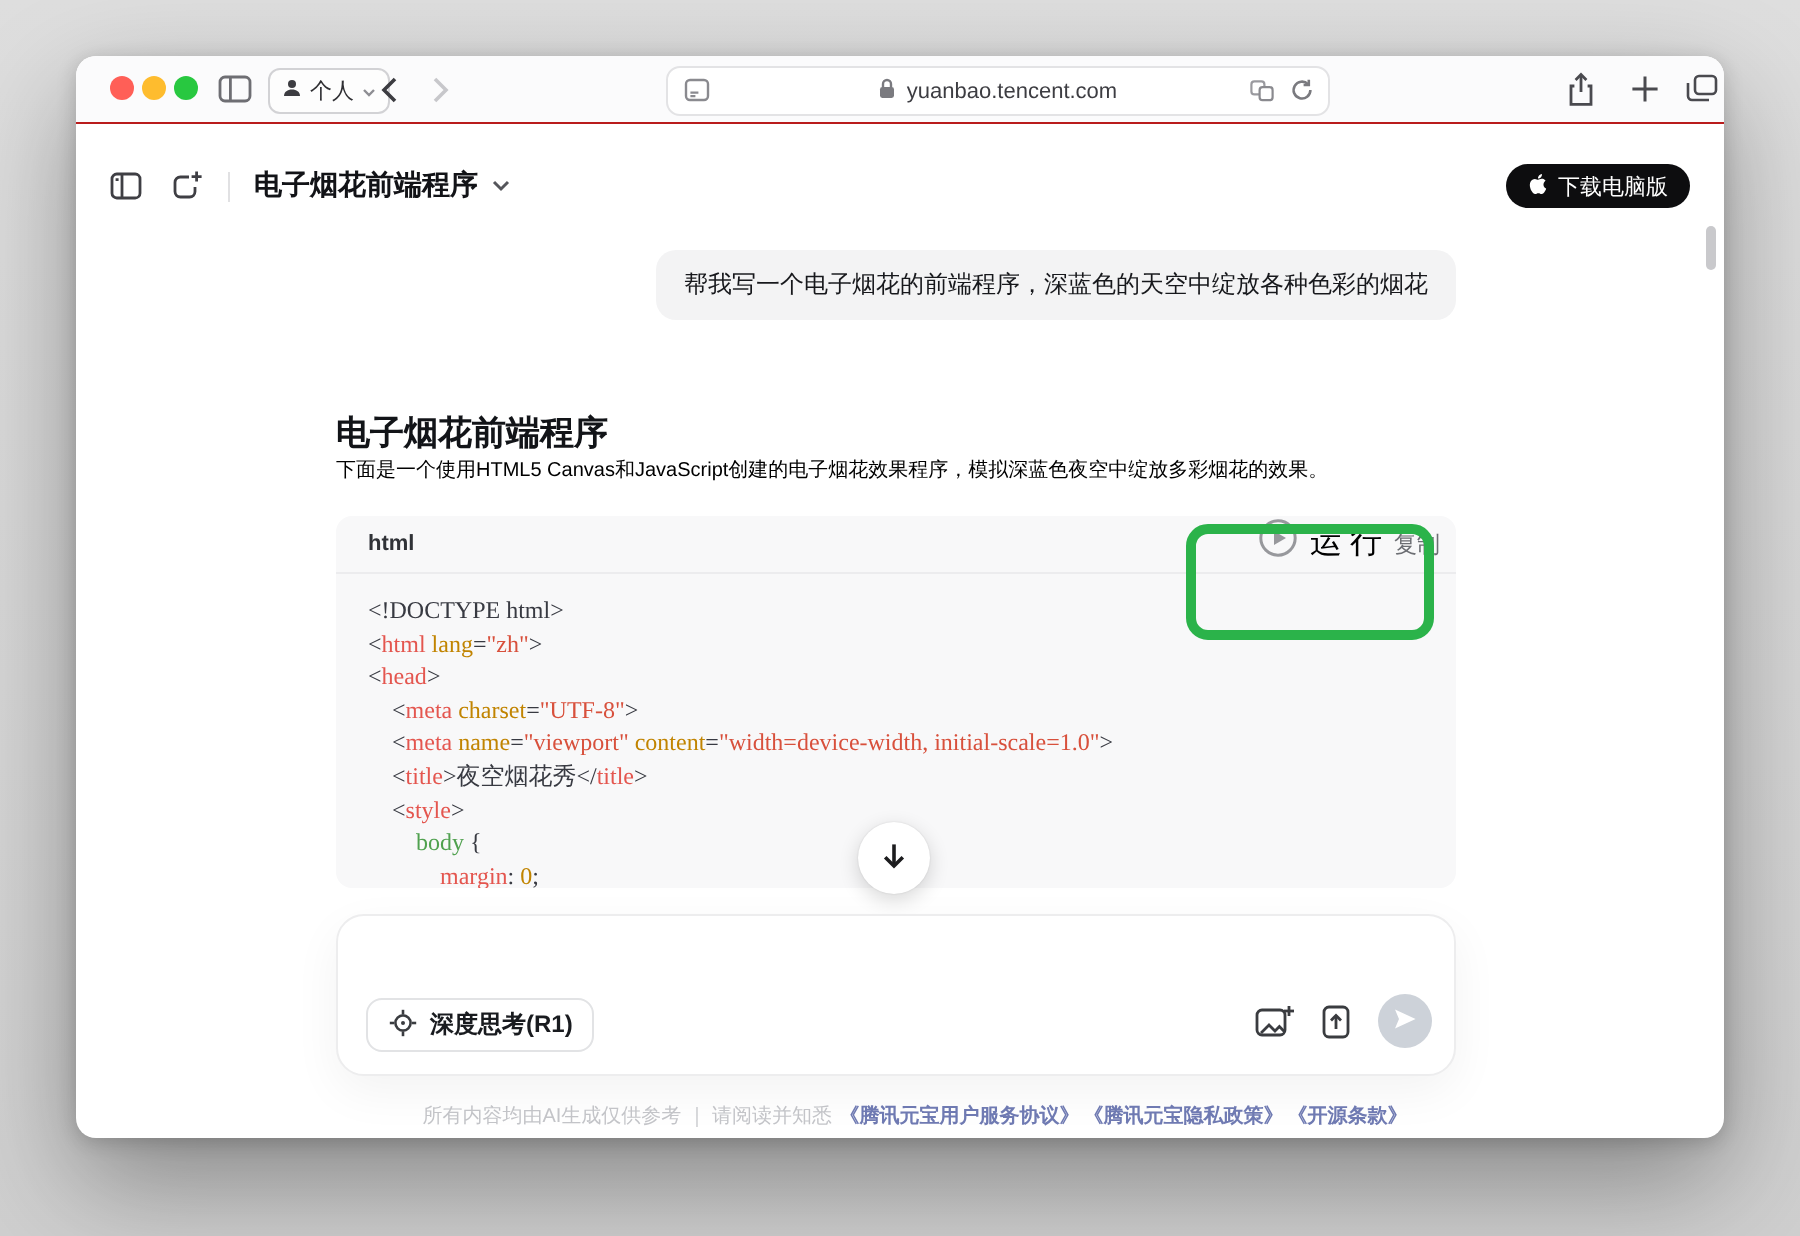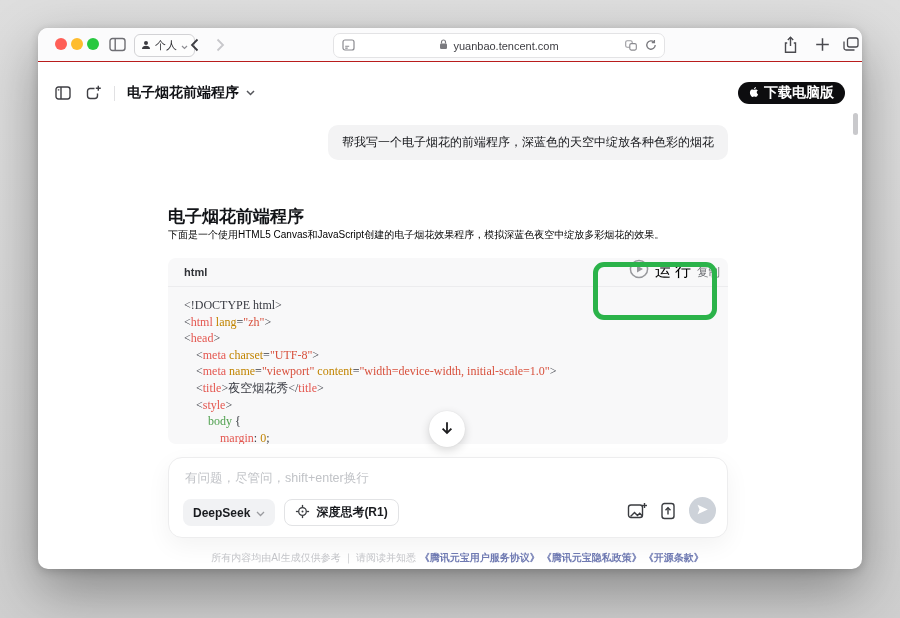--- a/index.html
+++ b/index.html
@@ -20,21 +20,21 @@
   .url-left{position:absolute;left:8px;top:5px;}
   .url-right{position:absolute;right:7px;top:5px;display:flex;gap:8px;align-items:center;}
   
   .appbar{position:relative;height:36px;margin-top:13px;display:flex;align-items:center;padding:0 17px;}
   .appbar .gap{width:14px;}
   .vdiv{width:1px;height:15px;background:#e1e1e3;margin:0 12px;}
   .app-title{font-size:14px;font-weight:700;color:#121317;}
   .title-chev{margin-left:7px;display:flex;}
   .spacer{flex:1;}
   .download-btn{display:flex;align-items:center;gap:5px;background:#0d0d0f;color:#fff;border:none;
-    border-radius:15px;height:22px;padding:0 11px;font-size:14px;font-weight:700;font-family:inherit;}
+    border-radius:15px;height:22px;padding:0 11px;font-size:11px;font-weight:400;font-family:inherit;}
   
   .chat{position:absolute;left:130px;top:0;width:560px;}
   .bubble-row{display:flex;justify-content:flex-end;margin-top:97px;}
   .user-bubble{background:#f3f3f4;border-radius:10px;padding:9px 14px;font-size:12px;color:#17181c;white-space:nowrap;}
   .resp-title{margin:45px 0 0 0;font-size:17px;font-weight:700;color:#121418;}
   .resp-intro{font-size:10px;color:#000000;white-space:nowrap;}
   
   .code-card{position:relative;margin-top:16px;height:186px;background:#f8f8f9;border-radius:8px;overflow:hidden;}
   .code-head{position:relative;height:28px;border-bottom:1px solid #ececee;display:flex;align-items:center;padding:0 16px;}
   .code-lang{font-size:11px;font-weight:600;color:#303237;}
@@ -210,28 +210,21 @@
     </div>
 
     <button class="scroll-btn">
       <span><svg width="16" height="16" viewBox="0 0 16 16" fill="none" stroke="#1c1c1e" stroke-width="1.8">
             <line x1="8" y1="2.2" x2="8" y2="13"></line>
             <path d="M3.6 8.6 8 13l4.4-4.4"></path>
           </svg></span>
     </button>
 
     <div class="composer">
-      <textarea placeholder="有问题，尽管问，shift+enter换行" style=""></textarea>
       <div class="pills">
-        <button class="pill model">
-          <span>DeepSeek</span>
-          <span><svg width="9" height="6" viewBox="0 0 9 6">
-                <path d="M1 1l3.5 3.5L8 1" stroke="#9a9b9f" stroke-width="1.3" fill="none"></path>
-              </svg></span>
-        </button>
         <button class="pill outline">
           <span><svg width="15" height="15" viewBox="0 0 15 15" stroke="#3a3c40" fill="none" stroke-width="1.3">
                 <circle cx="7.5" cy="7.5" r="3.8"></circle>
                 <line x1="7.5" y1="0.9" x2="7.5" y2="3"></line>
                 <line x1="7.5" y1="12" x2="7.5" y2="14.1"></line>
                 <line x1="0.9" y1="7.5" x2="3" y2="7.5"></line>
                 <line x1="12" y1="7.5" x2="14.1" y2="7.5"></line>
                 <circle cx="7.5" cy="7.5" r="1" fill="#3a3c40" stroke="none"></circle>
               </svg></span>
           <span>深度思考(R1)</span>

